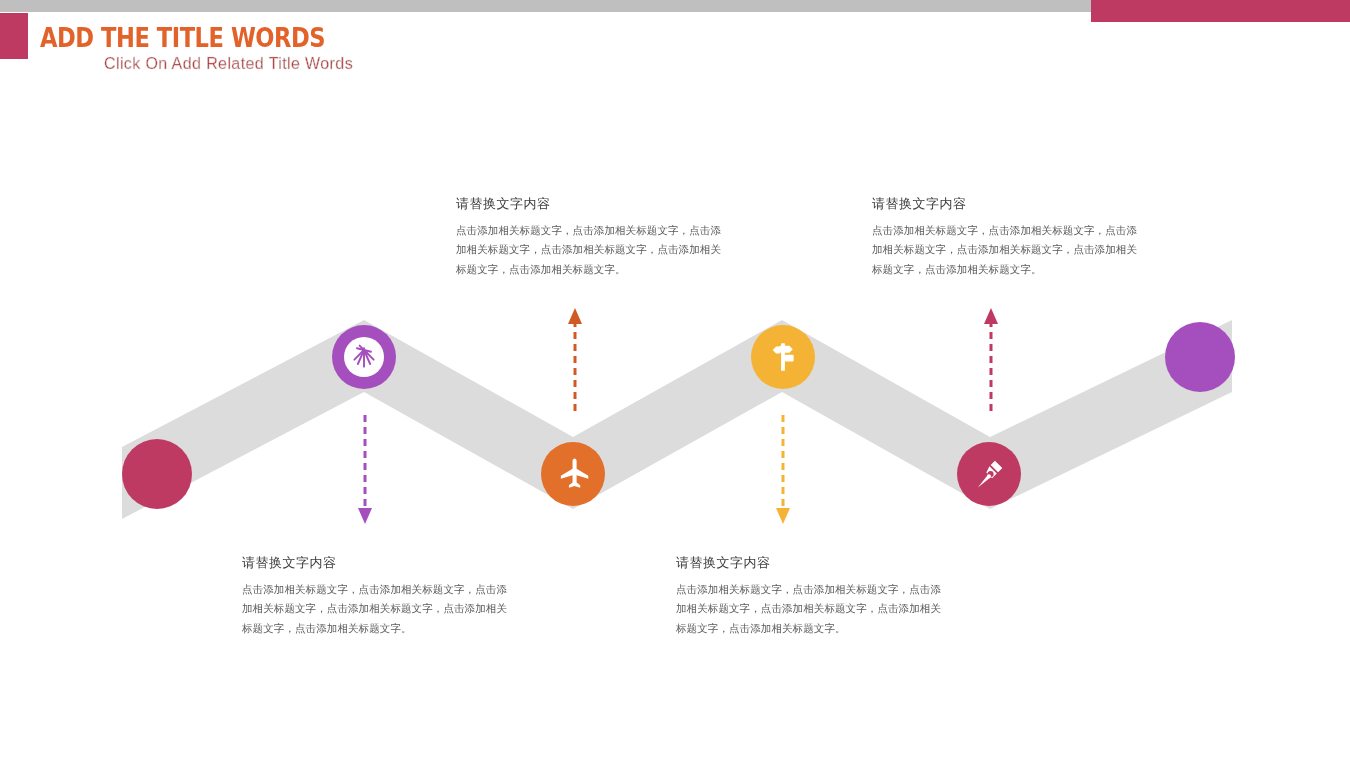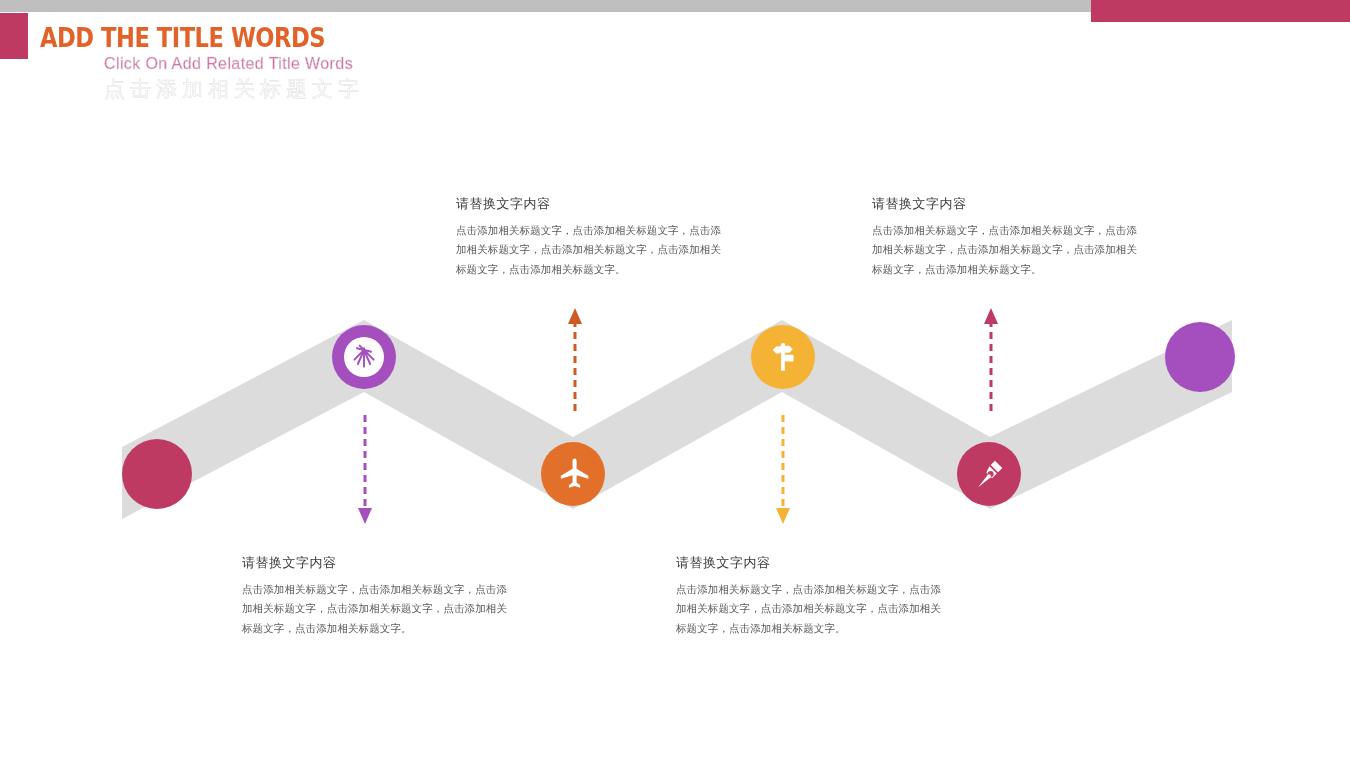--- a/index.html
+++ b/index.html
@@ -30,21 +30,21 @@
   .title-main{
     font-family:"DejaVu Sans","Liberation Sans",sans-serif;
     font-size:27px; font-weight:bold; letter-spacing:-0.5px;
     color:#e2622a; line-height:1.05;
     font-stretch:condensed;
     transform:scaleX(0.93); transform-origin:left center;
   }
   .title-sub{
     margin-left:64px; margin-top:2px;
     font-size:16px; letter-spacing:0.4px; line-height:1.2;
-    color:#ec4899;
+    color:#b91c1c;
     -webkit-text-stroke:0.6px #d9d9d9;
     text-shadow:0 0 0 #d9d9d9;
   }
   .title-sub-cn{
     margin-left:64px; margin-top:2px;
     font-size:21px; letter-spacing:5px; line-height:1.25;
     color:#ffffff;
     -webkit-text-stroke:0.55px #e2e2e2;
     white-space:nowrap;
   }
@@ -82,21 +82,20 @@
 </head>
 <body>
 
 <div class="topbar-gray"></div>
 <div class="topbar-accent"></div>
 <div class="title-block-mark"></div>
 
 <div class="header">
   <div class="title-main">ADD THE TITLE WORDS</div>
   <div class="title-sub">Click On Add Related Title Words</div>
-  <div class="title-sub-cn">点击添加相关标题文字</div>
 </div>
 
 <div class="diagram">
   <svg width="1350" height="759" viewBox="0 0 1350 759" xmlns="http://www.w3.org/2000/svg">
 
     <g>
       <path d="M 122,447 L 364,320 L 573,437 L 782,320 L 990,437 L 1232,320
                L 1232,392 L 990,509 L 782,392 L 573,509 L 364,392 L 122,519 Z" fill="#dcdcdc"></path>
     </g>
 

